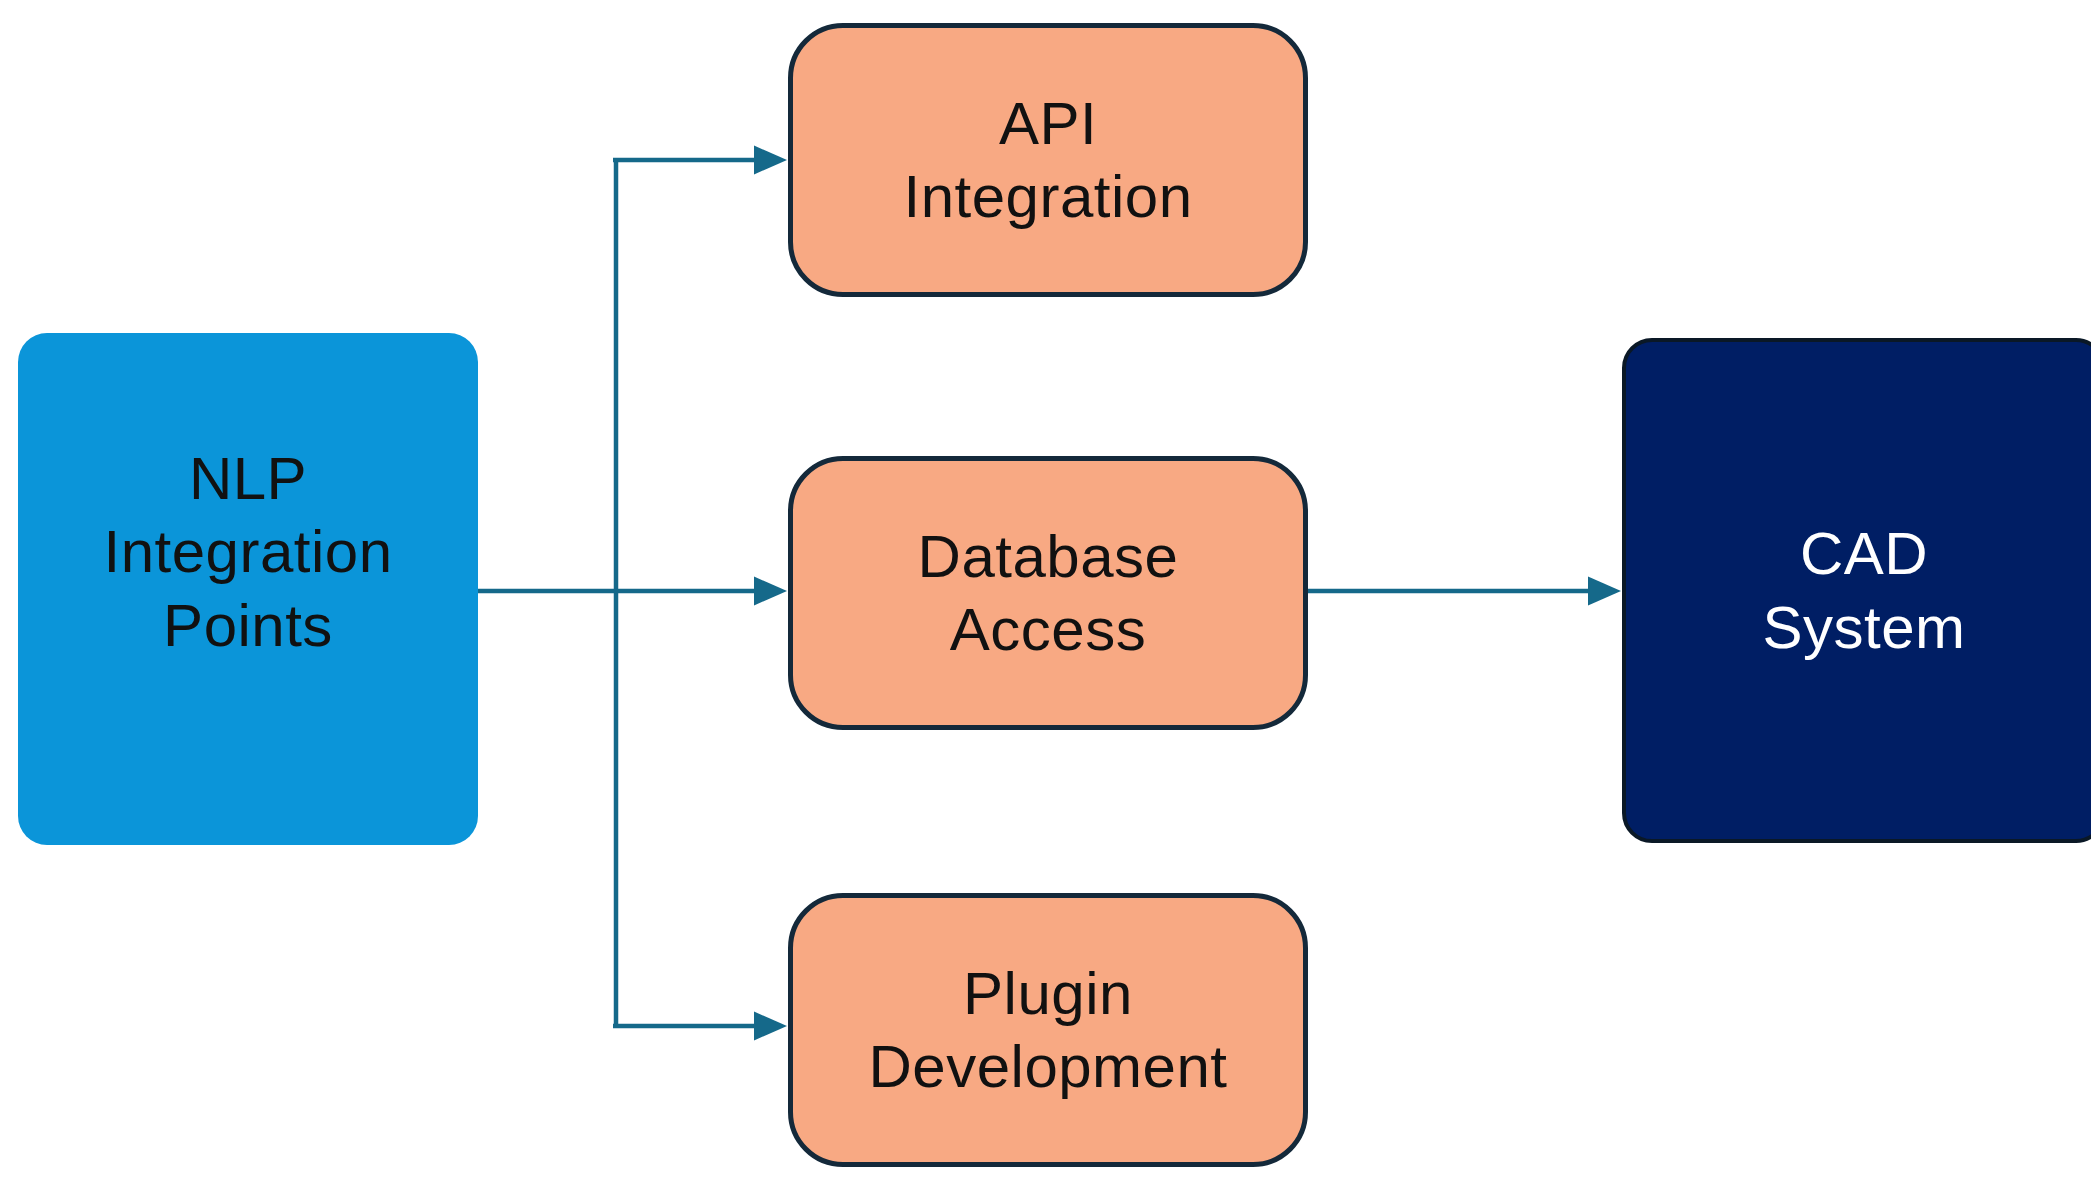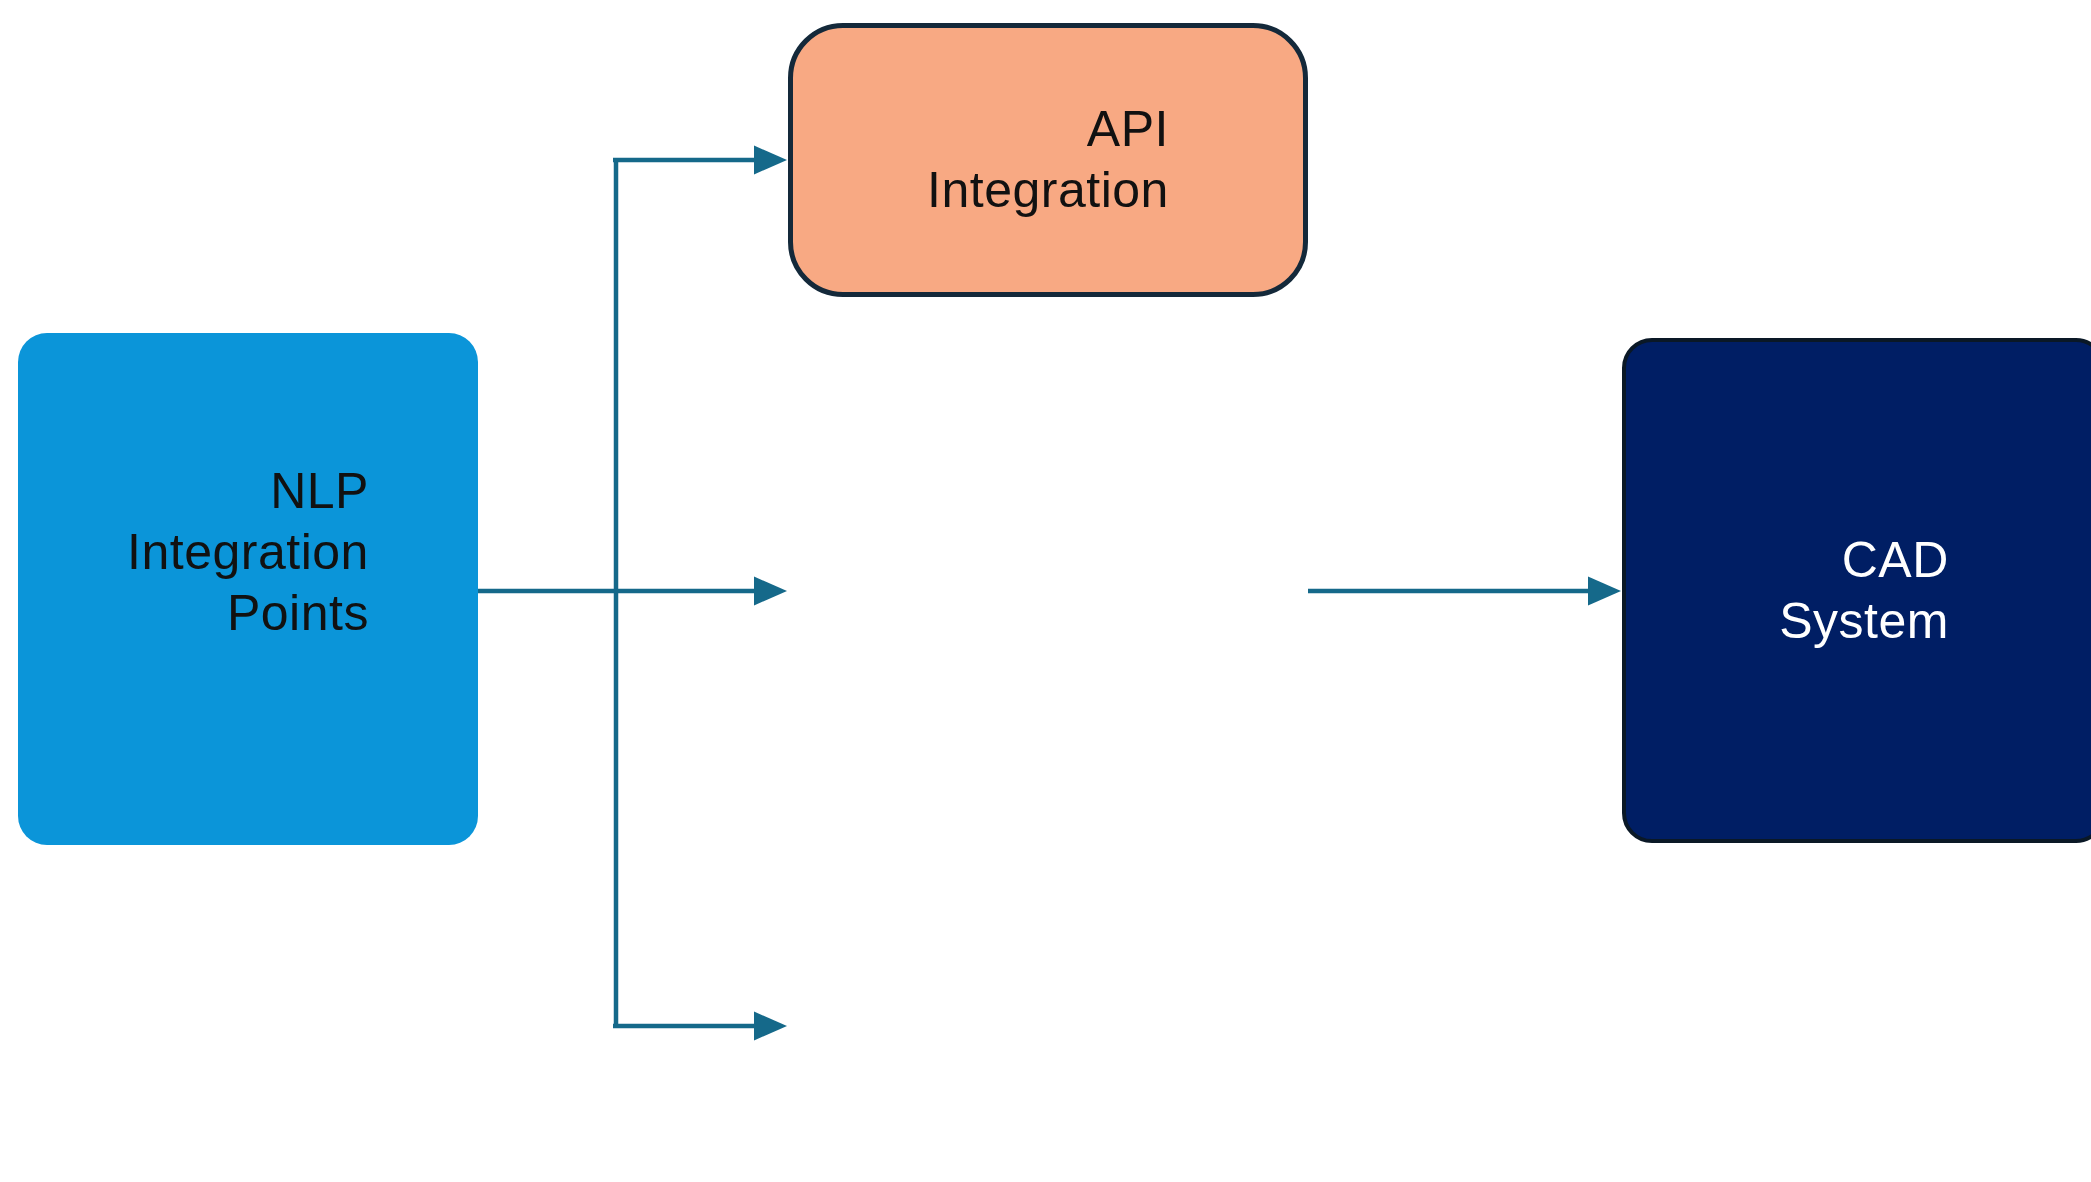--- a/index.html
+++ b/index.html
@@ -42,24 +42,23 @@
   }
   .node {
     position: absolute;
     display: flex;
     align-items: center;
     justify-content: center;
     text-align: center;
   }
   .label {
     white-space: pre-line;
-    font-size: 50px;
+    font-size: 60px;
     line-height: 1.22;
     letter-spacing: 0.5px;
-    text-align: right;
   }
   .node-nlp {
     left: 18px; top: 333px;
     width: 460px; height: 512px;
     background: var(--node-blue);
     border-radius: 29px;
     color: var(--text-dark);
     padding-bottom: 74px;
   }
   .node-mid {
@@ -108,20 +107,28 @@
     <span class="label">NLP
 Integration
 Points</span>
   </div>
 
   <div class="node node-mid node-api">
     <span class="label">API
 Integration</span>
   </div>
 
+  <div class="node node-mid node-db">
+    <span class="label">Database
+Access</span>
+  </div>
 
+  <div class="node node-mid node-plugin">
+    <span class="label">Plugin
+Development</span>
+  </div>
 
   <div class="node node-cad">
     <span class="label">CAD
 System</span>
   </div>
 
 </div>
 
 </body></html>

